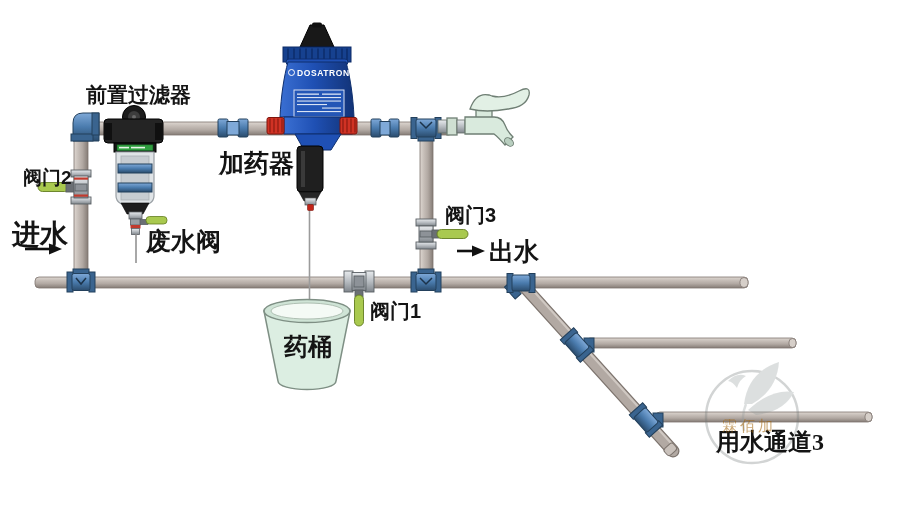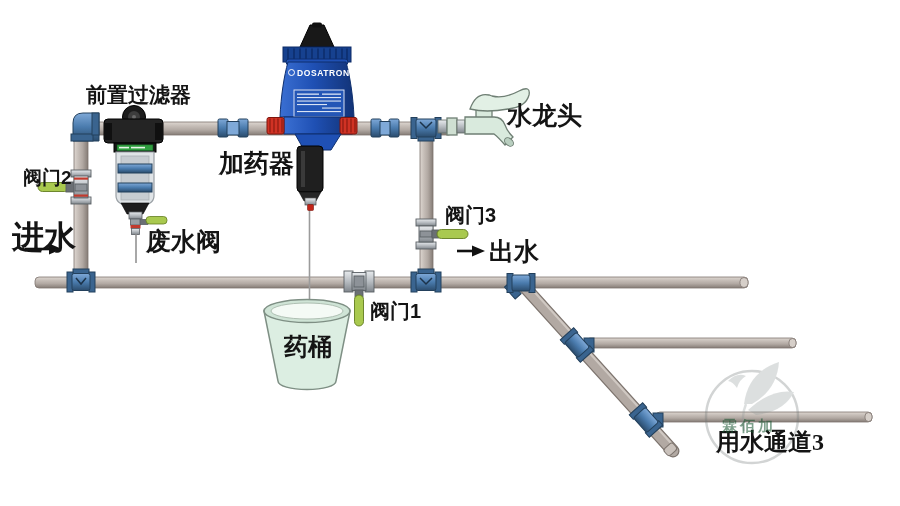--- a/index.html
+++ b/index.html
@@ -6,21 +6,21 @@
   .stage{
     position:relative;width:900px;height:478px;background:#ffffff;overflow:hidden;
     font-family:"Liberation Sans","DejaVu Sans",sans-serif;
   }
   .stage svg{position:absolute;left:0;top:0;}
   .lbl{
     position:absolute;font-weight:bold;color:#141414;white-space:nowrap;line-height:1;
     font-family:"Liberation Sans","DejaVu Sans",sans-serif;
   }
   .wm-text{
-    position:absolute;color:#14532d;opacity:.55;font-weight:bold;
+    position:absolute;color:#a16207;opacity:.55;font-weight:normal;
     letter-spacing:3px;font-size:15px;white-space:nowrap;
   }
 </style>
 </head>
 <body>
 
 <div class="stage">
   <svg width="900" height="506" viewBox="0 0 900 506">
     <defs>
       <linearGradient id="ph" x1="0" y1="0" x2="0" y2="1">
@@ -280,24 +280,23 @@
       </g>
       <g>
         <line x1="457" y1="251" x2="473" y2="251" stroke-width="2.6"></line>
         <polygon points="472,245.5 485,251 472,256.5" stroke="none"></polygon>
       </g>
     </g>
   </svg>
 
   <div class="lbl" style="left:86px;top:84px;font-size:21px;">前置过滤器</div>
   <div class="lbl" style="left:23px;top:168px;font-size:19px;">阀门2</div>
-  <div class="lbl" style="left:12px;top:221px;font-size:32px;">进水</div>
+  <div class="lbl" style="left:12px;top:221px;font-size:28px;">进水</div>
   <div class="lbl" style="left:219px;top:151px;font-size:25px;">加药器</div>
   <div class="lbl" style="left:146px;top:229px;font-size:25px;">废水阀</div>
-  <div class="lbl" style="left:507px;top:103px;font-size:25px;">水龙头</div>
   <div class="lbl" style="left:445px;top:205px;font-size:20px;">阀门3</div>
   <div class="lbl" style="left:489px;top:239px;font-size:25px;">出水</div>
   <div class="lbl" style="left:370px;top:301px;font-size:20px;">阀门1</div>
   <div class="lbl" style="left:284px;top:335px;font-size:24px;">药桶</div>
   <div class="lbl" style="left:716px;top:430px;font-size:24px;font-family:Liberation Serif, serif;">用水通道3</div>
 
   <div class="wm-text" style="left:722px;top:417px;">霖佰加</div>
 </div>
 
 </body></html>

